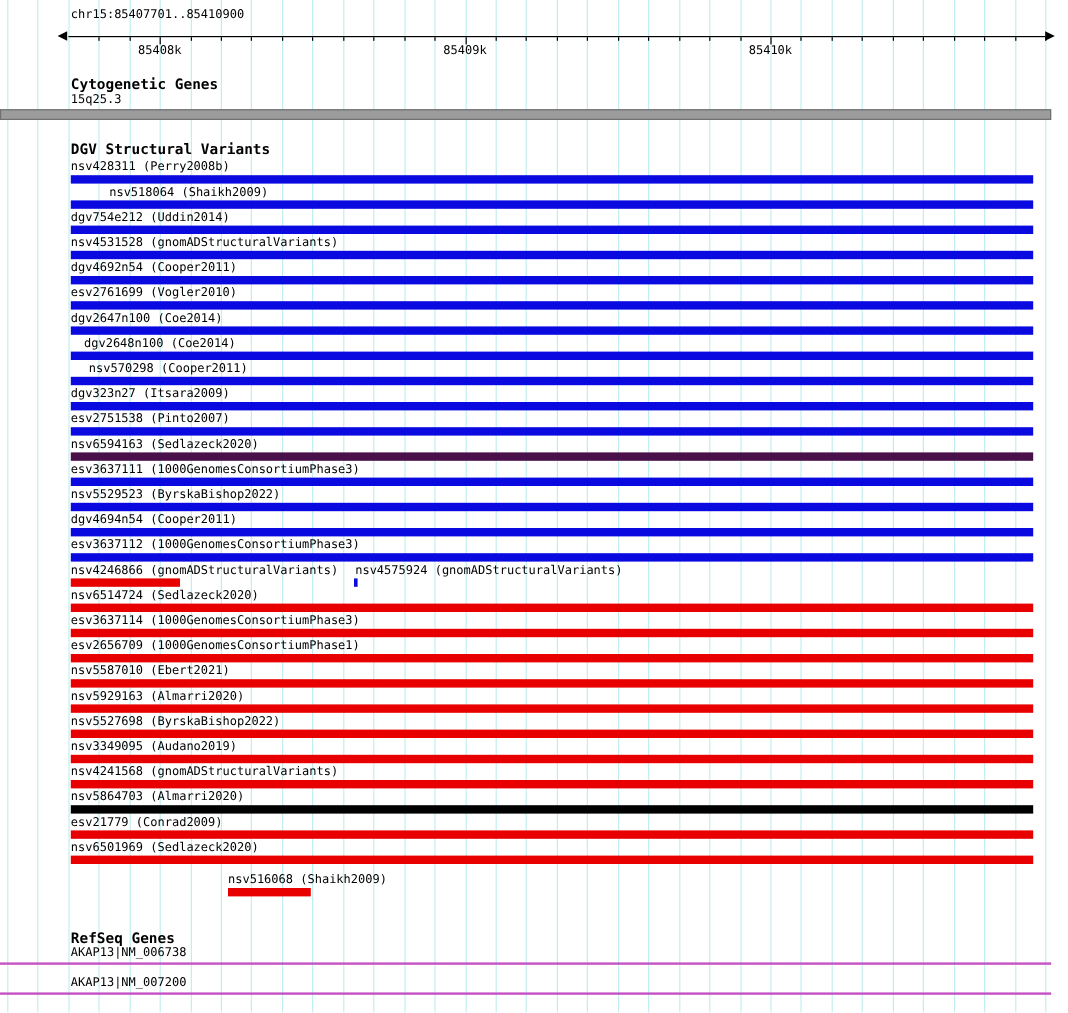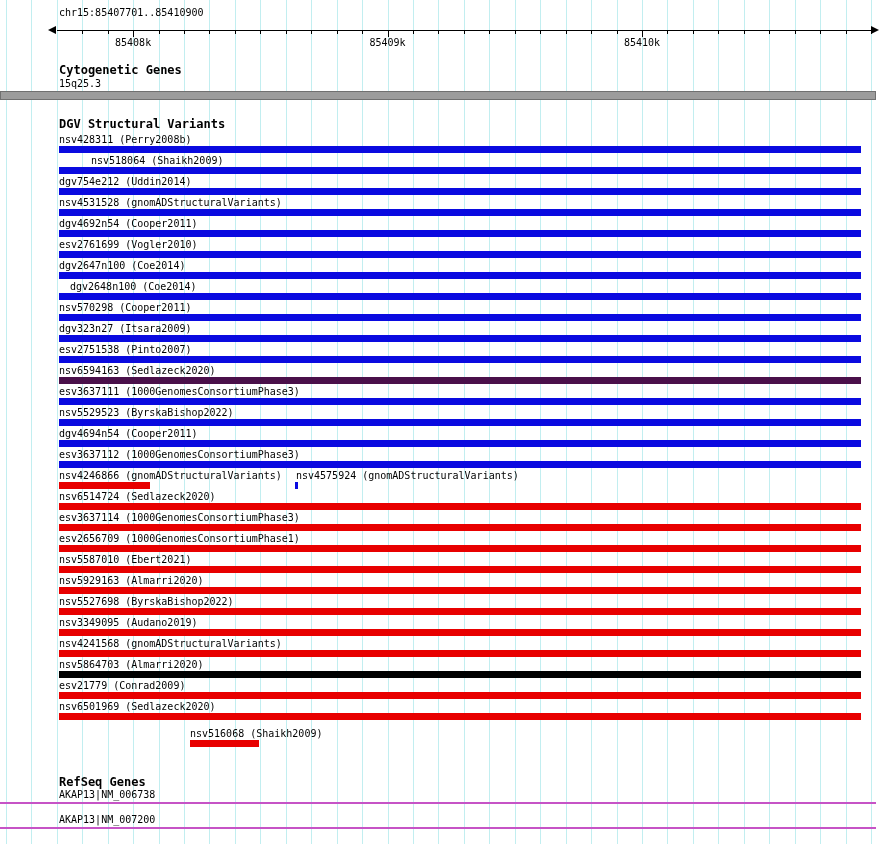--- a/index.html
+++ b/index.html
@@ -107,21 +107,21 @@
       </div>
       <div class="variant-row" style="top: 260px; padding-left: 16px;">
         <div class="flabel" style="left: 59px;">dgv2647n100 (Coe2014)</div>
         <div class="bar" style="left: 59px; width: 802px; top: 12px; height: 7px; background: rgb(10, 10, 224);"></div>
       </div>
       <div class="variant-row" style="top: 281px;">
         <div class="flabel" style="left: 70px;">dgv2648n100 (Coe2014)</div>
         <div class="bar" style="left: 59px; width: 802px; top: 12px; height: 7px; background: rgb(10, 10, 224);"></div>
       </div>
       <div class="variant-row" style="top: 302px;">
-        <div class="flabel" style="left: 59px;">nsv570298 (Cooper2011)</div>
+        <div class="flabel" style="left: 59px; padding-left: 15px;">nsv570298 (Cooper2011)</div>
         <div class="bar" style="left: 59px; width: 802px; top: 12px; height: 7px; background: rgb(10, 10, 224);"></div>
       </div>
       <div class="variant-row" style="top: 323px;">
         <div class="flabel" style="left: 59px;">dgv323n27 (Itsara2009)</div>
         <div class="bar" style="left: 59px; width: 802px; top: 12px; height: 7px; background: rgb(10, 10, 224);"></div>
       </div>
       <div class="variant-row" style="top: 344px;">
         <div class="flabel" style="left: 59px;">esv2751538 (Pinto2007)</div>
         <div class="bar" style="left: 59px; width: 802px; top: 12px; height: 7px; background: rgb(10, 10, 224);"></div>
       </div>

